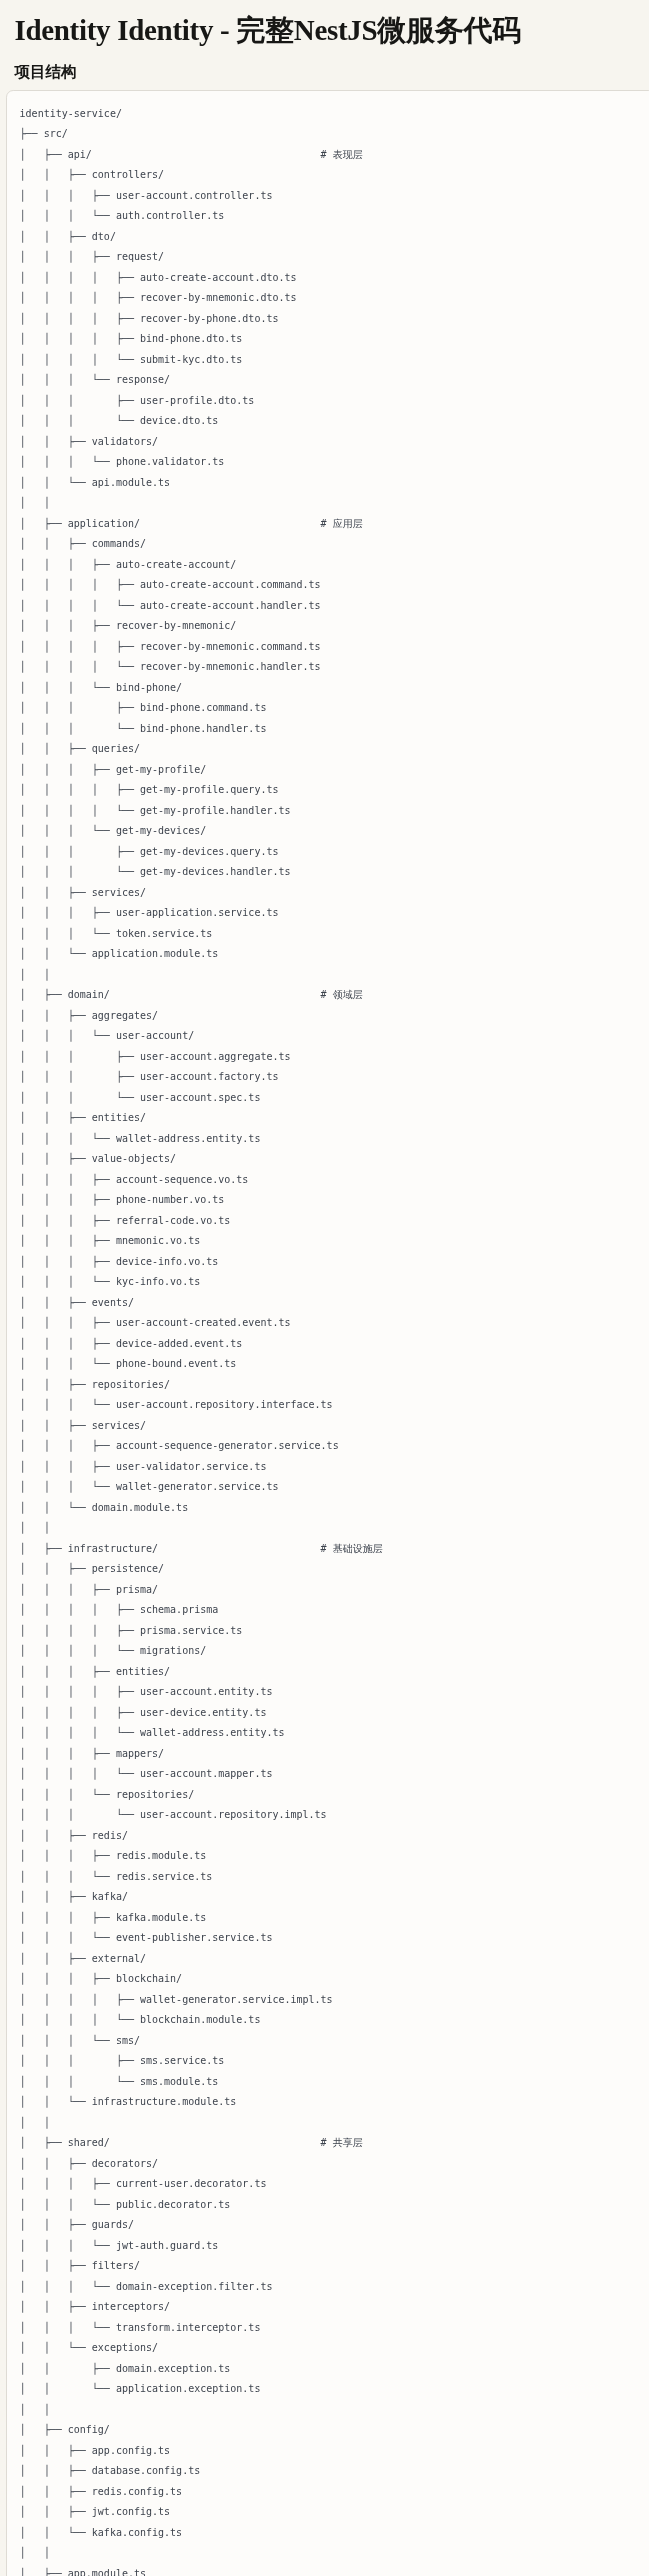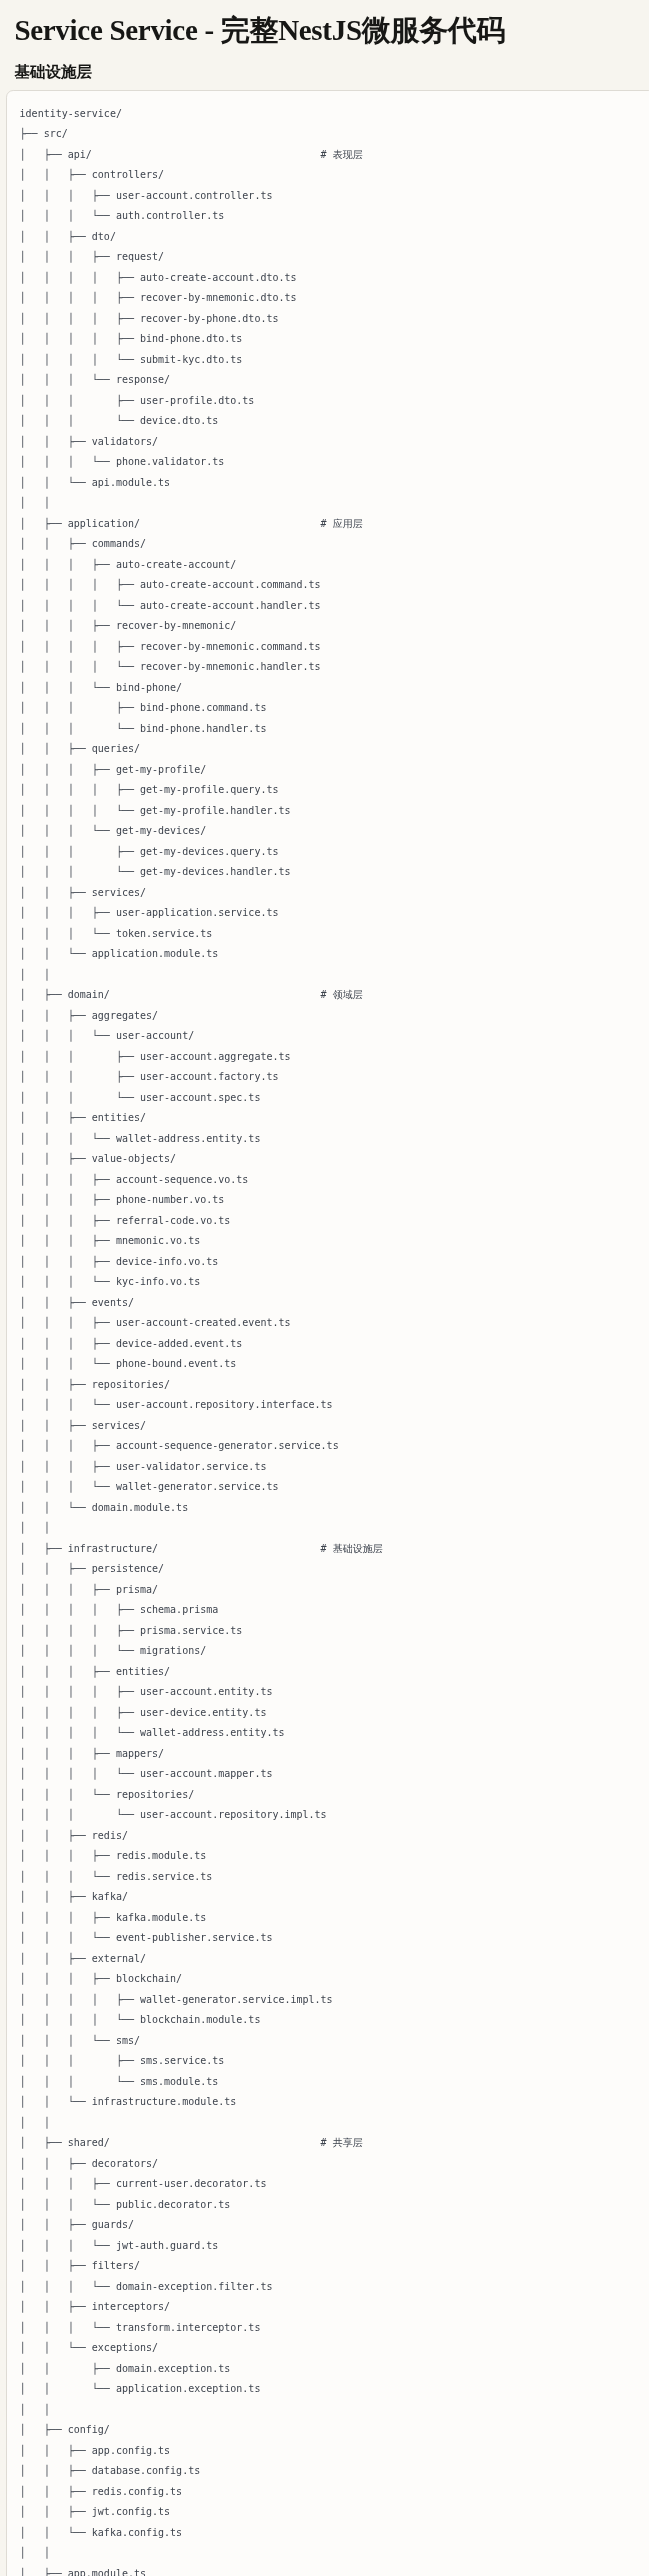--- a/index.html
+++ b/index.html
@@ -51,23 +51,23 @@
     line-height: 20.5px;
     color: #3d434d;
     white-space: pre;
     overflow: hidden;
   }
 </style>
 </head>
 <body>
 
 <div class="page">
-  <h1 class="doc-title">Service Service - 完整NestJS微服务代码</h1>
-
-  <h2 class="section-heading">基础设施层</h2>
+  <h1 class="doc-title">Identity Identity - 完整NestJS微服务代码</h1>
+
+  <h2 class="section-heading">项目结构</h2>
 
   <div class="code-block">
     <pre class="file-tree">identity-service/
 ├── src/
 │   ├── api/                                      # 表现层
 │   │   ├── controllers/
 │   │   │   ├── user-account.controller.ts
 │   │   │   └── auth.controller.ts
 │   │   ├── dto/
 │   │   │   ├── request/

